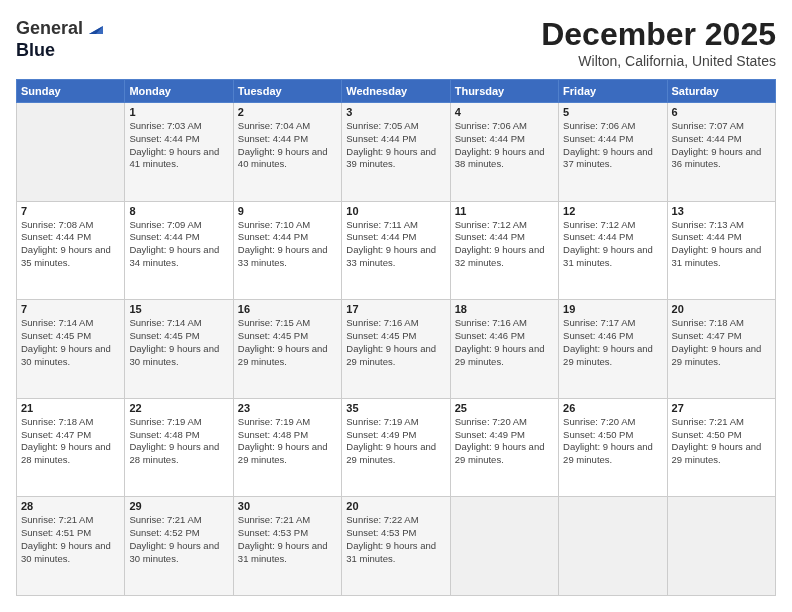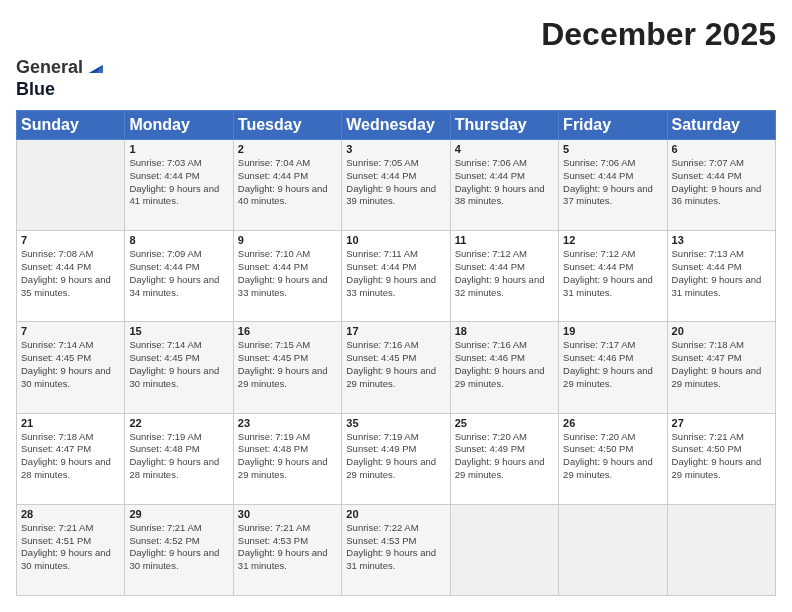--- a/index.html
+++ b/index.html
@@ -19,21 +19,20 @@
     }
     .header {
       display: flex;
       justify-content: space-between;
       align-items: flex-start;
       margin-bottom: 10px;
     }
     .logo {
       display: flex;
       align-items: center;
-      margin-top: 39px;
     }
     .logo-general { color: #333; }
     .logo-blue { color: #1a6fbd; }
     .title-block {
       text-align: right;
       margin-left: 28px;
     }
     .month-title {
       font-size: 32px;
       font-weight: bold;
@@ -45,21 +44,21 @@
     }
     .calendar {
       width: 100%;
       border-collapse: collapse;
       flex: 1;
       table-layout: fixed;
     }
     .calendar thead tr th {
       background-color: #3a6bbf;
       color: #fff;
-      font-size: 16px;
+      font-size: 11px;
       font-weight: bold;
       padding: 5px 4px;
       text-align: left;
       border: 1px solid #5080cc;
     }
     .calendar tbody tr td {
       vertical-align: top;
       border: 1px solid #ccc;
       padding: 3px 4px;
       font-size: 9.5px;
@@ -101,20 +100,21 @@
             <polygon points="4,18 18,10 11,18" fill="#1a4a9f"></polygon>
           </svg>
         </div>
         <div>
           <span class="logo-blue" style="font-size:18px;font-weight:bold;color:#0f172a;">Blue</span>
         </div>
       </div>
     </div>
     <div class="title-block">
       <div class="month-title">December 2025</div>
+      <div class="location">Wilton, California, United States</div>
     </div>
   </div>
 
   <table class="calendar">
     <thead>
       <tr>
         <th>Sunday</th>
         <th>Monday</th>
         <th>Tuesday</th>
         <th>Wednesday</th>

